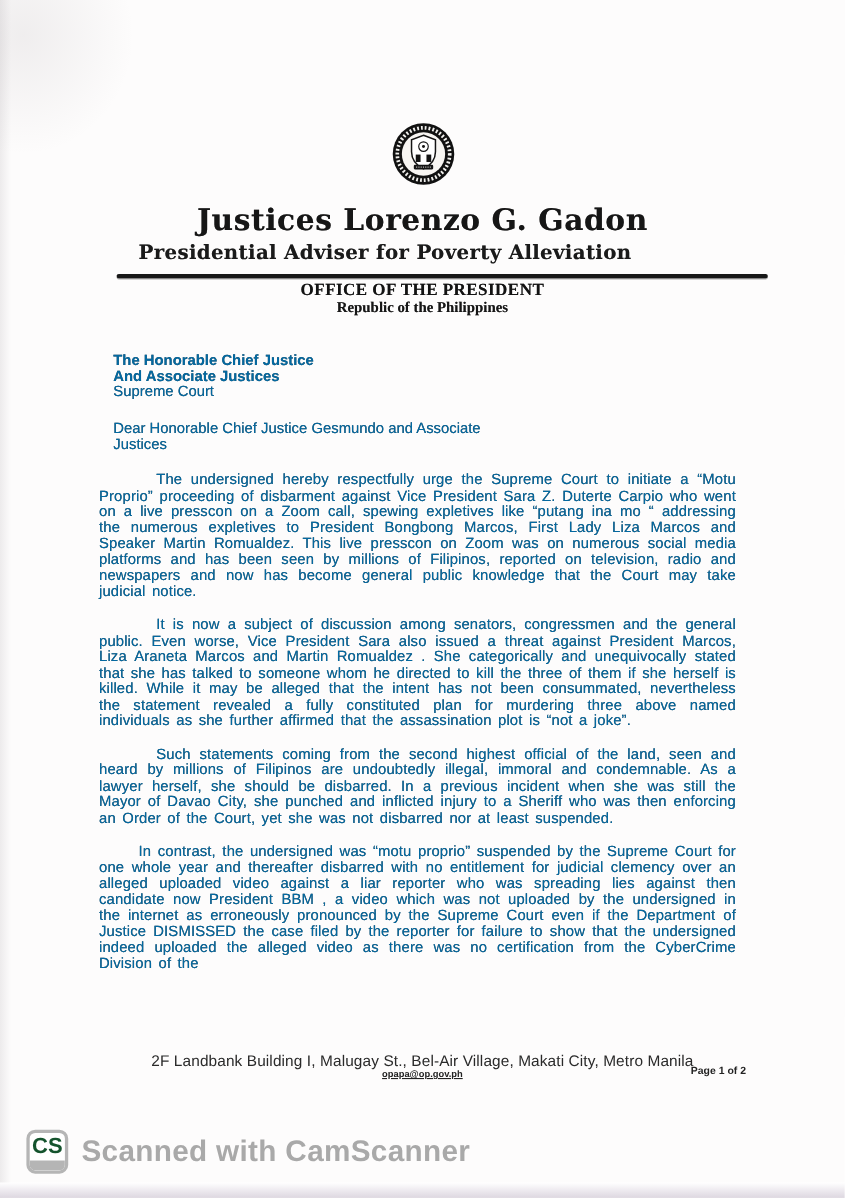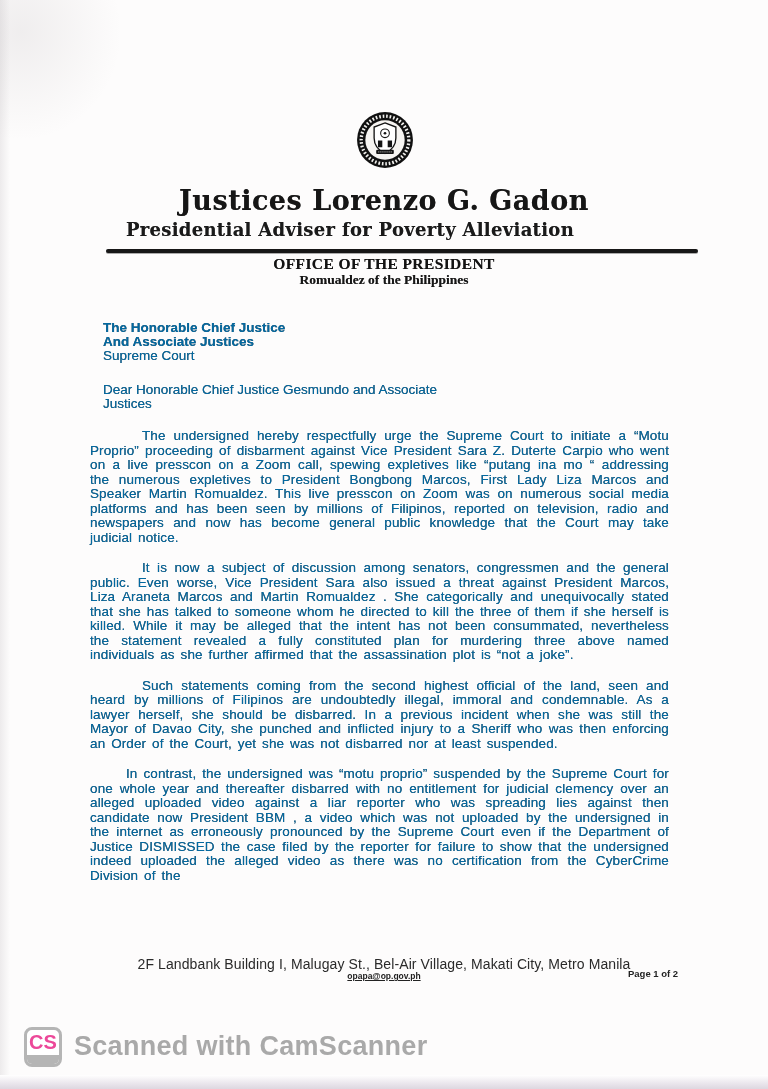--- a/index.html
+++ b/index.html
@@ -90,21 +90,21 @@
     font-size:9.5px;color:#232323;font-weight:700;
   }
   
   .cs-badge{
     position:absolute;left:24px;top:1027px;width:38px;height:40px;
     border:3px solid #b5b5b5;border-radius:8px;background:#fff;
     box-sizing:border-box;overflow:hidden;
   }
   .cs-badge .cs-letters{
     position:absolute;top:1px;left:0;width:100%;text-align:center;
-    font-size:20px;font-weight:700;color:#ec4899;letter-spacing:0;
+    font-size:20px;font-weight:700;color:#14532d;letter-spacing:0;
     font-family:"Liberation Sans",sans-serif;
   }
   .cs-badge .cs-bar{
     position:absolute;bottom:0;left:0;width:100%;height:9px;background:#b5b5b5;
   }
   .cs-label{
     position:absolute;left:74px;top:1031px;
     font-size:27px;color:#a9a9a9;letter-spacing:.3px;font-weight:700;
   }
 </style>
@@ -128,21 +128,21 @@
       <rect x="30.6" y="28.5" width="4.2" height="6.5" fill="#141414"></rect>
       <rect x="19.5" y="37.5" width="17" height="4" rx="1" fill="#141414"></rect>
       <line x1="21.5" y1="39.5" x2="34.5" y2="39.5" stroke="#f7f5f2" stroke-width="0.8" stroke-dasharray="1 1"></line>
     </svg>
   </div>
 
   <div class="lh-name">Justices Lorenzo G. Gadon</div>
   <div class="lh-title">Presidential Adviser for Poverty Alleviation</div>
   <div class="lh-rule"></div>
   <div class="lh-office">OFFICE OF THE PRESIDENT</div>
-  <div class="lh-country">Romualdez of the Philippines</div>
+  <div class="lh-country">Republic of the Philippines</div>
 
   <div class="recipient txt">
     <div class="b">The Honorable Chief Justice</div>
     <div class="b">And Associate Justices</div>
     <div>Supreme Court</div>
   </div>
 
   <div class="salutation txt">Dear Honorable Chief Justice Gesmundo and Associate Justices</div>
 
   <div class="body-block">

